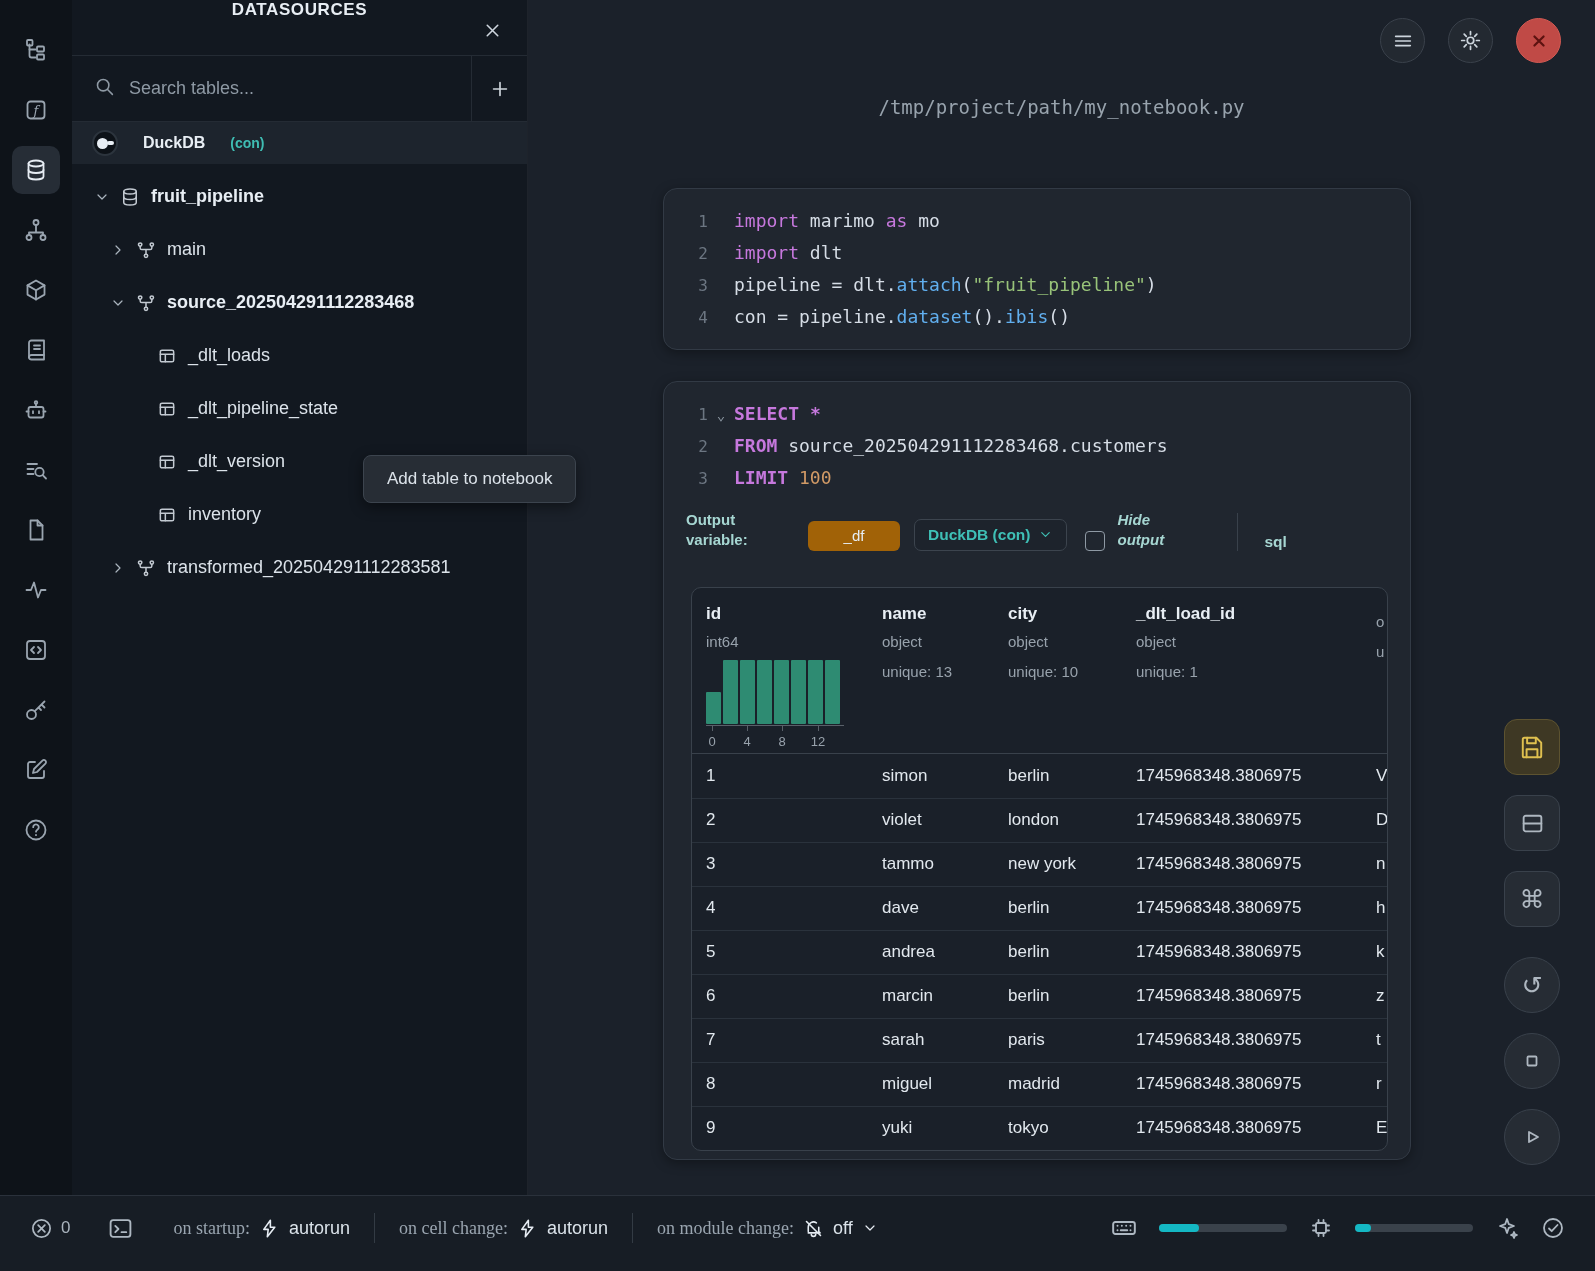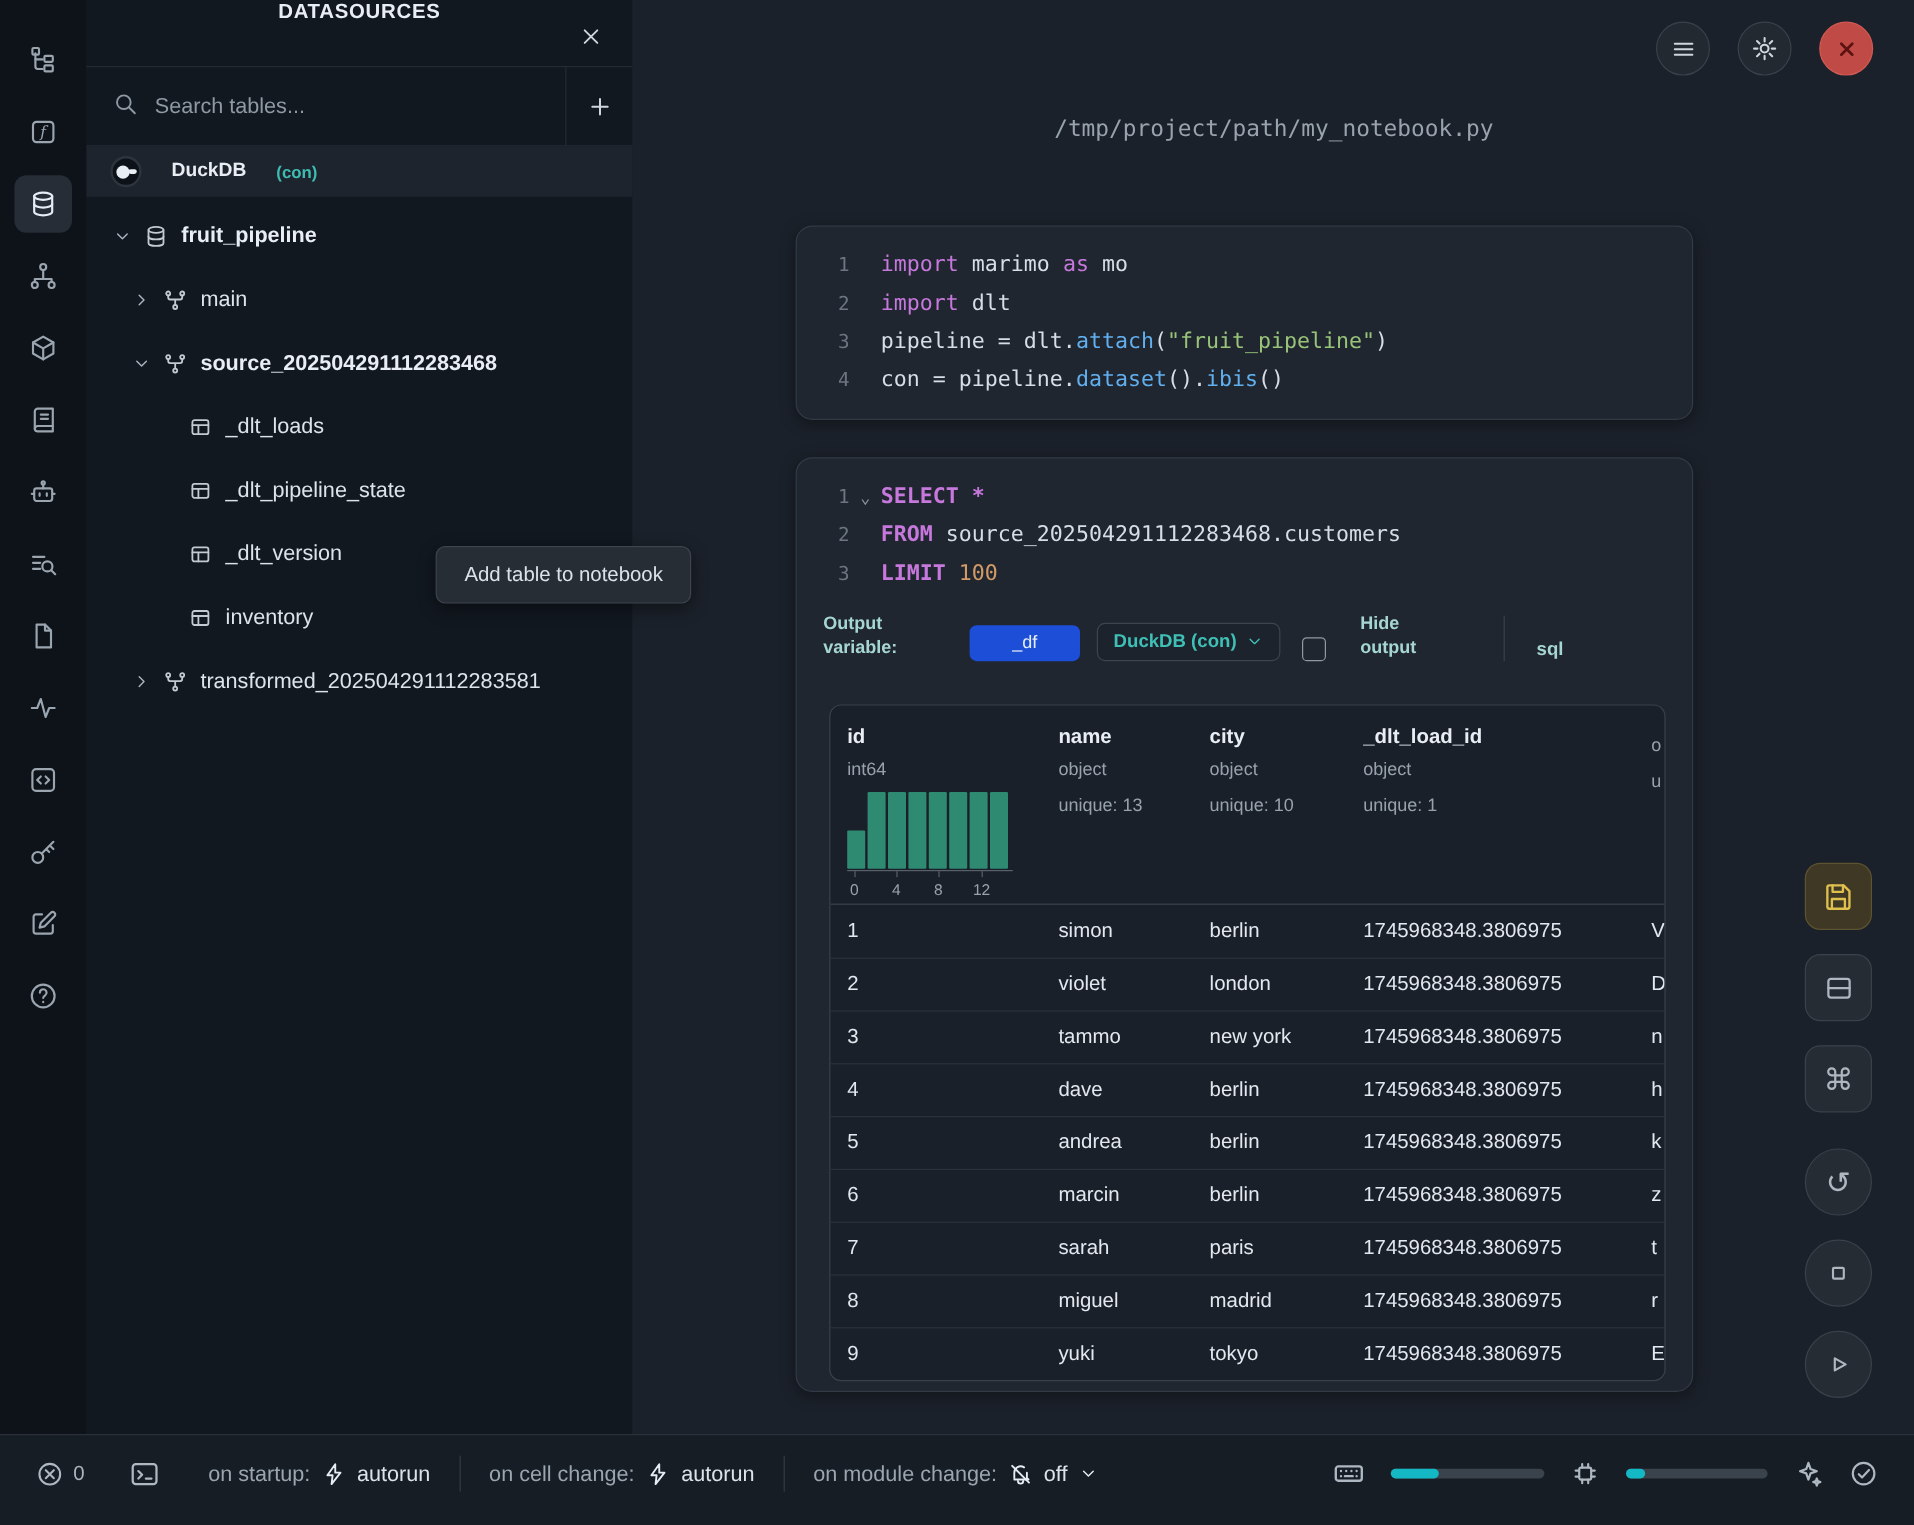--- a/index.html
+++ b/index.html
@@ -73,28 +73,28 @@
   .code-text { white-space:pre; color:#d6dde6; }
   .tok-pl { color:#d6dde6; }
   .tok-kw { color:#c678dd; }
   .tok-fn { color:#61afef; }
   .tok-str { color:#98c379; }
   .tok-num { color:#d19a66; }
   .cell-sql .tok-kw { font-weight:700; }
 
   .output-bar { display:flex; align-items:flex-end; margin-top:16px; }
   .ob-label { width:78px; margin-right:44px; font-size:15px; font-weight:700; color:#a6d6d2; line-height:1.35; }
-  .ob-input { width:92px; height:30px; background:#1d4ed8; border:none; border-radius:6px;
+  .ob-input { width:92px; height:30px; background:#a16207; border:none; border-radius:6px;
     color:#e6edf3; font-size:15px; text-align:center; font-family:"Liberation Sans", sans-serif; outline:none; }
   .ob-engine { margin-left:14px; height:32px; padding:0 13px; border:1.5px solid #3c444e;
     border-radius:7px; display:flex; align-items:center; gap:8px; cursor:pointer;
     color:#3fc0b6; font-size:15.5px; font-weight:700; background:#1d232c; }
   .ob-check { margin-left:18px; width:20px; height:20px; border:1.5px solid #8e99a4;
     border-radius:4px; cursor:pointer; flex-shrink:0; }
-  .ob-hide { margin-left:28px; width:62px; font-size:15px; font-weight:700; color:#a6d6d2; line-height:1.35; }
+  .ob-hide { margin-left:12px; width:62px; font-size:15px; font-weight:700; color:#a6d6d2; line-height:1.35;font-style:italic; }
   .ob-div { width:1px; height:38px; background:#39414b; margin-left:58px; margin-right:26px; }
   .ob-lang { font-size:15.5px; font-weight:700; color:#a6d6d2; }
 
   
   .dtable { margin-top:36px; margin-left:5px; width:697px; border:1px solid #39414b;
     border-radius:10px; overflow:hidden; background:#1a2029; }
   .thead { display:grid; grid-template-columns:176px 126px 128px 240px 160px;
     padding-top:16px; border-bottom:1px solid #39414b; }
   .hcell { padding-left:14px; }
   .hname { font-size:17px; font-weight:700; color:#e8eef4; }
@@ -122,21 +122,21 @@
   .act-btn.gap { margin-top:10px; }
 
   
   .statusbar { position:absolute; left:0; bottom:0; width:1595px; height:76px;
     border-top:1px solid #2a313b; background:#171d25; display:flex; align-items:flex-start;
     padding:10px 30px 0 16px; }
   .sb-inner { display:flex; align-items:center; height:44px; width:100%; }
   .sb-item { display:flex; align-items:center; gap:8px; color:#aeb8c2; cursor:pointer; }
   .sb-count { font-size:17px; color:#aab4be; }
   .sb-group { display:flex; align-items:center; gap:9px; font-size:18px; cursor:pointer; }
-  .sb-label { color:#9aa5b0; }
+  .sb-label { color:#9aa5b0;font-family:Liberation Serif, serif; }
   .sb-value { color:#dbe3ea; }
   .sb-sep { width:1px; height:30px; background:#333b44; margin:0 24px; }
   .slider { height:8px; border-radius:4px; background:#3a424b; position:relative; cursor:pointer; }
   .slider .fill { position:absolute; left:0; top:0; height:8px; border-radius:4px; background:#14b8c4; }
 </style>
 </head>
 <body>
 
 <div class="app">
 

